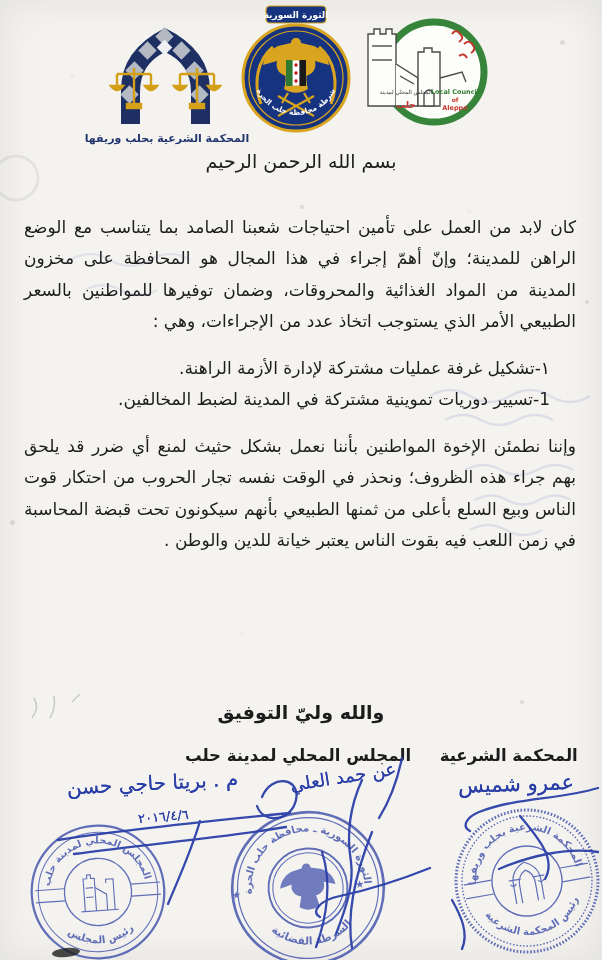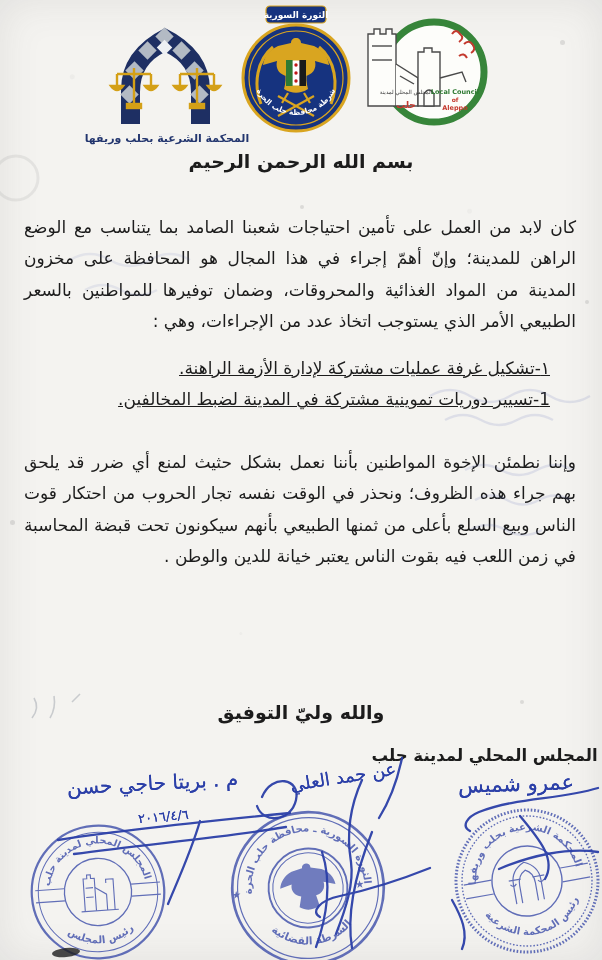--- a/index.html
+++ b/index.html
@@ -23,25 +23,25 @@
     position:absolute;left:83px;top:132px;width:168px;text-align:center;
     font-size:11px;font-weight:bold;color:#22356e;
   }
   
   #bodytext{
     position:absolute;top:212px;right:26px;left:24px;
     font-size:17px;line-height:1.85;text-align:justify;
     font-weight:500;letter-spacing:0;
   }
   #bodytext p{margin:0 0 15px 0;}
-  #bodytext ul{list-style:none;margin:0 0 31px 0;padding:0 26px 0 0;text-decoration:underline;}
+  #bodytext ul{list-style:none;margin:0 0 15px 0;padding:0 26px 0 0;}
   #bodytext li{text-align:right;}
   .basmala{
     position:absolute;top:150px;left:0;width:100%;text-align:center;
-    font-size:19px;font-weight:bold;
+    font-size:19px;font-weight:normal;
   }
   .closing{
     position:absolute;top:701px;left:0;width:100%;text-align:center;
     font-size:19px;font-weight:bold;
   }
   
   .sig-row{position:absolute;top:746px;left:0;right:0;display:flex;direction:rtl;}
   .sig-col{text-align:center;font-weight:bold;font-size:16.5px;}
   .sig-col.court{width:31%;}
   .sig-col.police{width:30%;}
@@ -173,20 +173,21 @@
     <ul>
       <li>١-تشكيل غرفة عمليات مشتركة لإدارة الأزمة الراهنة.</li>
       <li>1-تسيير دوريات تموينية مشتركة في المدينة لضبط المخالفين.</li>
     </ul>
     <p>وإننا نطمئن الإخوة المواطنين بأننا نعمل بشكل حثيث لمنع أي ضرر قد يلحق بهم جراء هذه الظروف؛ ونحذر في الوقت نفسه تجار الحروب من احتكار قوت الناس وبيع السلع بأعلى من ثمنها الطبيعي بأنهم سيكونون تحت قبضة المحاسبة في زمن اللعب فيه بقوت الناس يعتبر خيانة للدين والوطن .</p>
   </div>
 
   <div class="closing">والله وليّ التوفيق</div>
 
   <div class="sig-row">
+    <div class="sig-col court">المحكمة الشرعية</div>
     <div class="sig-col council">المجلس المحلي لمدينة حلب</div>
   </div>
 
   <div class="handwriting hw-court">عمرو شميس</div>
   <div class="handwriting hw-police">عن حمد العلي</div>
   <div class="handwriting hw-council">م . بريتا حاجي حسن</div>
   <div class="handwriting hw-date">٢٠١٦/٤/٦</div>
 
   <svg class="stamp" style="left:28px;top:822px;transform:rotate(-4deg)" width="140" height="140" viewBox="0 0 150 150">
     <circle class="ring" cx="75" cy="75" r="71" stroke-width="2.4"></circle>

